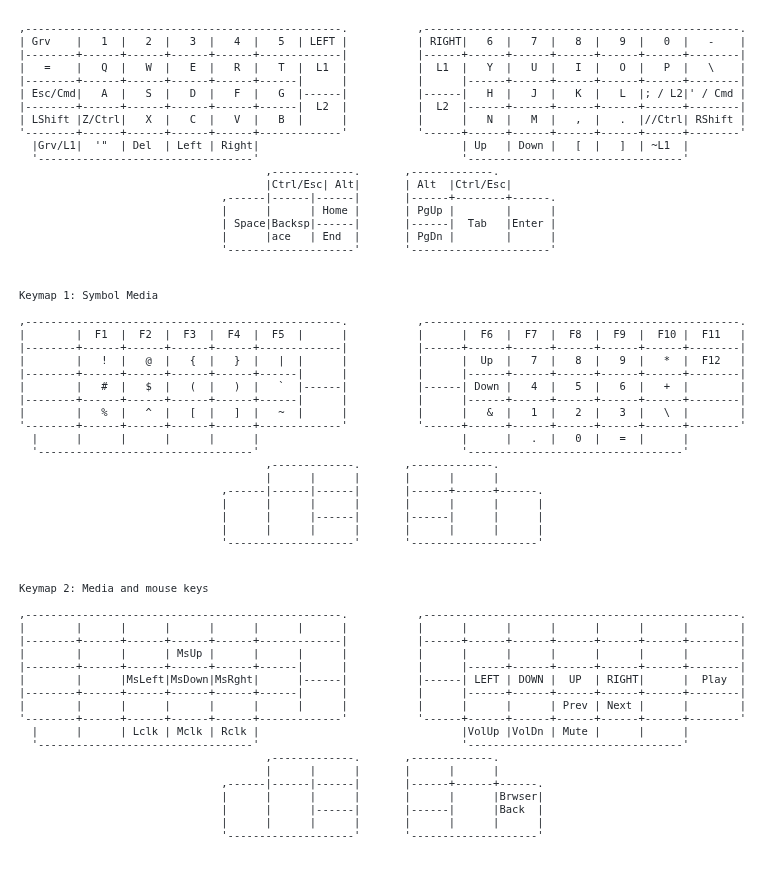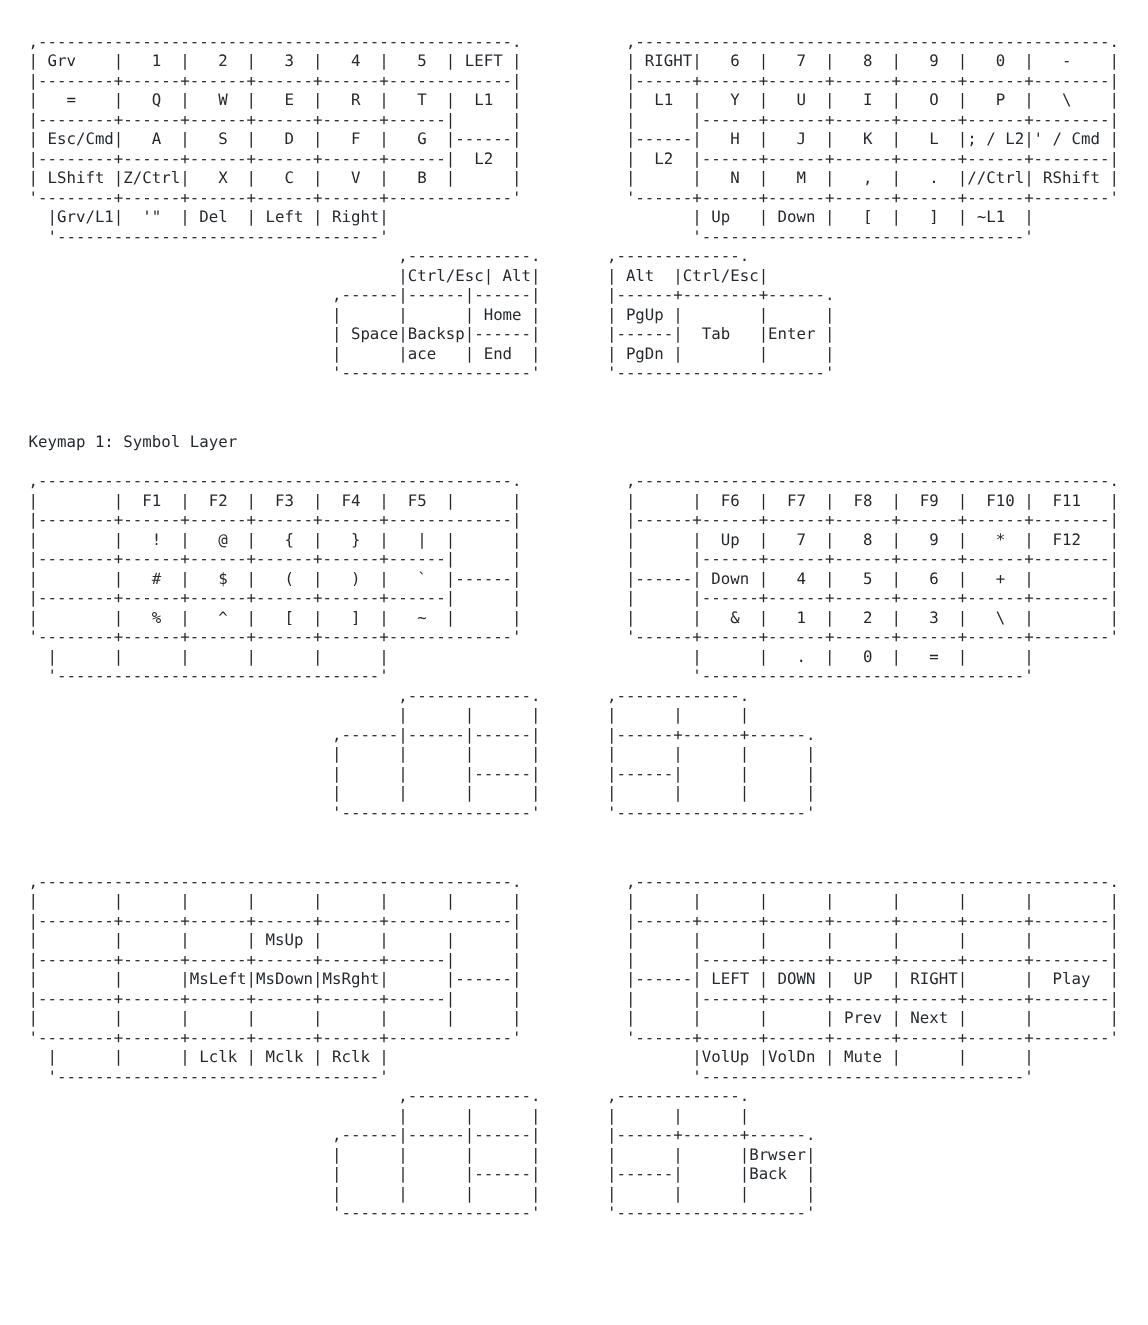--- a/index.html
+++ b/index.html
@@ -55,21 +55,21 @@
                                        ,-------------.       ,-------------.
                                        |Ctrl/Esc| Alt|       | Alt  |Ctrl/Esc|
                                 ,------|------|------|       |------+--------+------.
                                 |      |      | Home |       | PgUp |        |      |
                                 | Space|Backsp|------|       |------|  Tab   |Enter |
                                 |      |ace   | End  |       | PgDn |        |      |
                                 '--------------------'       '----------------------'</pre>
   </section>
 
   <section class="keymap-section">
-    <div class="keymap-title">Keymap 1: Symbol Layer</div>
+    <div class="keymap-title">Keymap 1: Symbol Media</div>
     <pre class="keymap-ascii">,--------------------------------------------------.           ,--------------------------------------------------.
 |        |  F1  |  F2  |  F3  |  F4  |  F5  |      |           |      |  F6  |  F7  |  F8  |  F9  |  F10 |  F11   |
 |--------+------+------+------+------+-------------|           |------+------+------+------+------+------+--------|
 |        |   !  |   @  |   {  |   }  |   |  |      |           |      |  Up  |   7  |   8  |   9  |   *  |  F12   |
 |--------+------+------+------+------+------|      |           |      |------+------+------+------+------+--------|
 |        |   #  |   $  |   (  |   )  |   `  |------|           |------| Down |   4  |   5  |   6  |   +  |        |
 |--------+------+------+------+------+------|      |           |      |------+------+------+------+------+--------|
 |        |   %  |   ^  |   [  |   ]  |   ~  |      |           |      |   &amp;  |   1  |   2  |   3  |   \  |        |
 '--------+------+------+------+------+-------------'           '------+------+------+------+------+------+--------'
   |      |      |      |      |      |                                |      |   .  |   0  |   =  |      |
@@ -77,20 +77,21 @@
                                        ,-------------.       ,-------------.
                                        |      |      |       |      |      |
                                 ,------|------|------|       |------+------+------.
                                 |      |      |      |       |      |      |      |
                                 |      |      |------|       |------|      |      |
                                 |      |      |      |       |      |      |      |
                                 '--------------------'       '--------------------'</pre>
   </section>
 
   <section class="keymap-section">
+    <div class="keymap-title">Keymap 2: Media and mouse keys</div>
     <pre class="keymap-ascii">,--------------------------------------------------.           ,--------------------------------------------------.
 |        |      |      |      |      |      |      |           |      |      |      |      |      |      |        |
 |--------+------+------+------+------+-------------|           |------+------+------+------+------+------+--------|
 |        |      |      | MsUp |      |      |      |           |      |      |      |      |      |      |        |
 |--------+------+------+------+------+------|      |           |      |------+------+------+------+------+--------|
 |        |      |MsLeft|MsDown|MsRght|      |------|           |------| LEFT | DOWN |  UP  | RIGHT|      |  Play  |
 |--------+------+------+------+------+------|      |           |      |------+------+------+------+------+--------|
 |        |      |      |      |      |      |      |           |      |      |      | Prev | Next |      |        |
 '--------+------+------+------+------+-------------'           '------+------+------+------+------+------+--------'
   |      |      | Lclk | Mclk | Rclk |                                |VolUp |VolDn | Mute |      |      |

